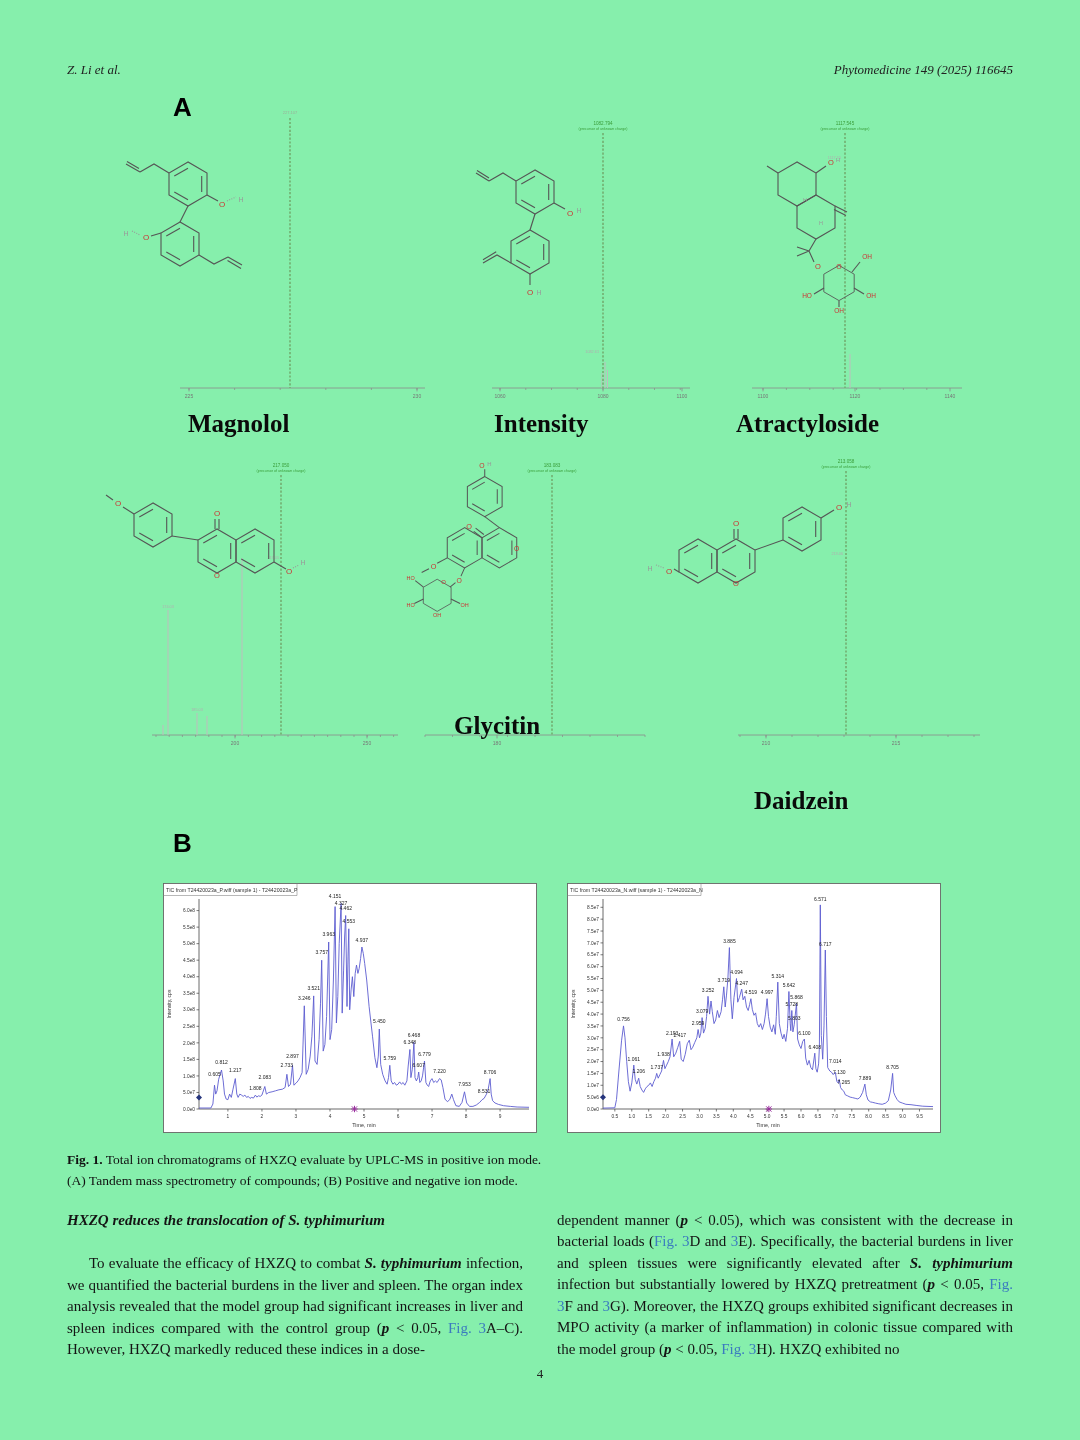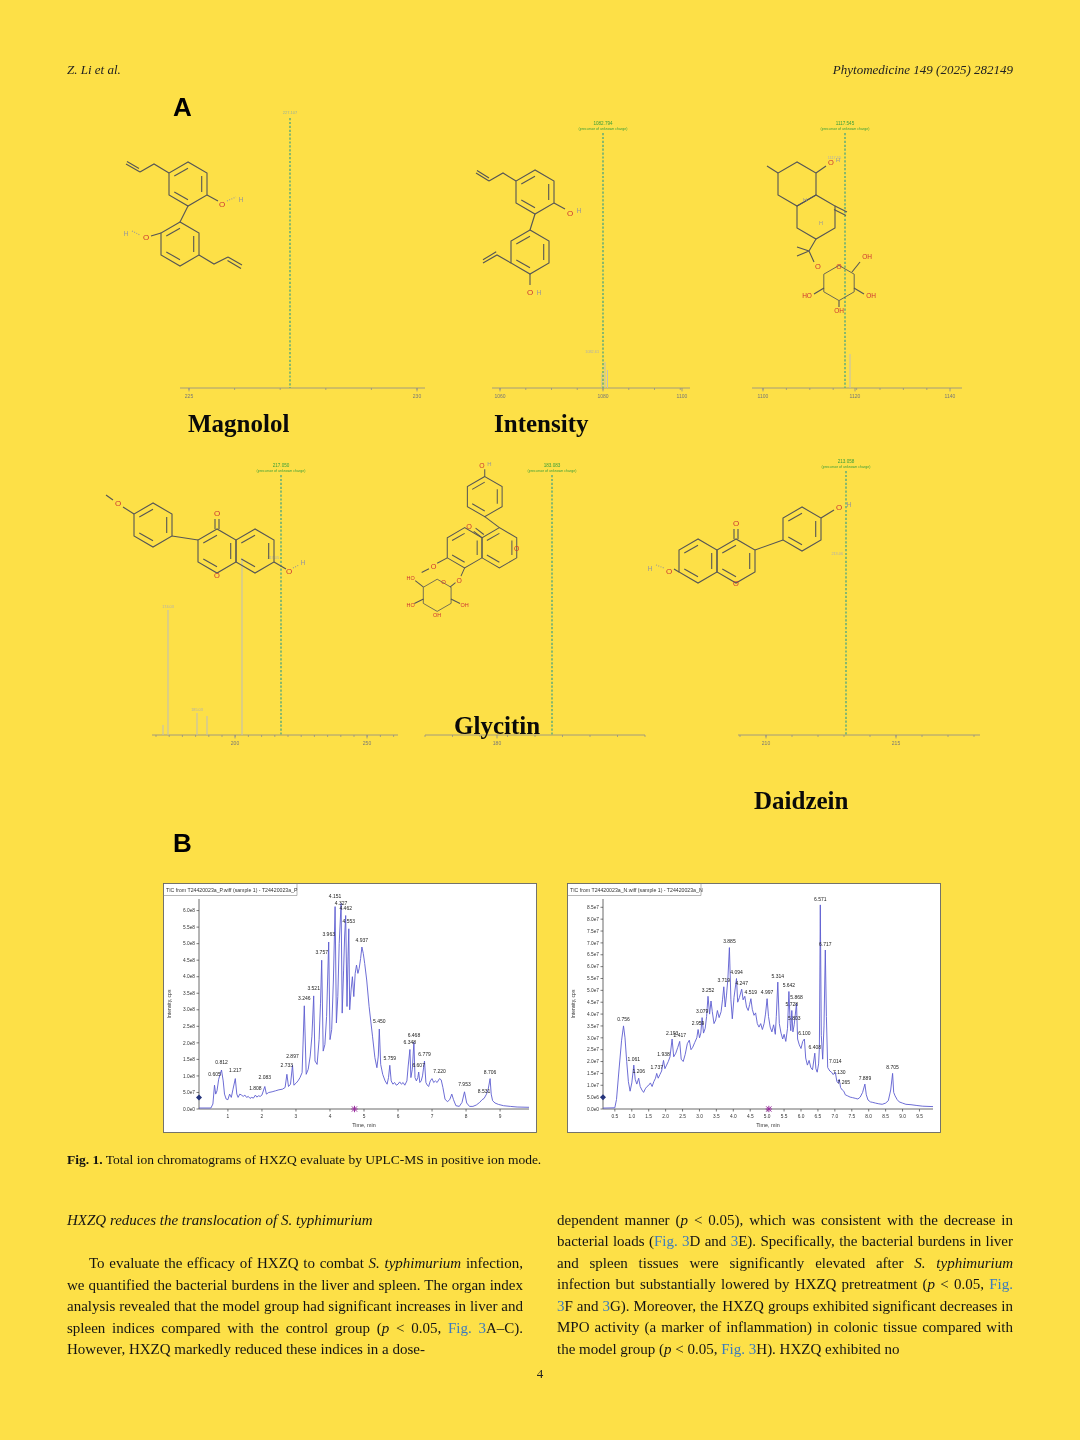--- a/index.html
+++ b/index.html
@@ -1,26 +1,26 @@
 <!DOCTYPE html>
 <html><head>
 <meta charset="utf-8">
 <style>
   html,body{margin:0;padding:0;background:#ffffff;}
-  #page{position:relative;width:1080px;height:1440px;background:#fde047;font-family:"Liberation Serif",serif;color:#111;}
+  #page{position:relative;width:1080px;height:1440px;background:#86efac;font-family:"Liberation Serif",serif;color:#111;}
   .hdr{position:absolute;top:62px;font-style:italic;font-size:13px;color:#222;}
   .hdr-left{left:67px;}
   .hdr-right{right:67px;}
   .panel-label{position:absolute;font-family:"Liberation Sans",sans-serif;font-weight:bold;font-size:26px;color:#000;}
   .spec,.struct,.chrom{position:absolute;}
   svg{overflow:visible;}
   .compound-name{position:absolute;font-family:Liberation Serif, serif;font-weight:bold;font-size:25px;color:#0a0a0a;text-align:left;}
   .caption{position:absolute;left:67px;top:1150px;width:590px;font-size:13.5px;line-height:1.55;color:#111;}
   .rb{font-weight:bold;}
-  .ri{font-style:italic;}
+  .ri{font-style:italic;font-weight:bold;}
   .rl{color:#3b7bbf;}
   .bodycol{position:absolute;width:456px;font-size:15px;line-height:1.43;text-align:justify;color:#141414;}
   .col-left{left:67px;top:1210px;}
   .col-right{left:557px;top:1210px;}
   .sec-head{font-style:italic;margin-bottom:22px;text-align:left;}
   .para-indent{text-indent:22px;}
   .pageno{position:absolute;left:0;top:1366px;width:1080px;text-align:center;font-size:13px;color:#222;}
 </style>
 </head>
 <body>
@@ -37,21 +37,21 @@
     </symbol>
     <symbol id="hexS" overflow="visible">
       <polygon points="0,-22 -19,-11 -19,11 0,22 19,11 19,-11" stroke="#555" stroke-width="1.1" fill="none"></polygon>
     </symbol>
   </defs>
 </svg>
 
 <div id="page">
 
   <div class="hdr hdr-left">Z. Li et al.</div>
-  <div class="hdr hdr-right">Phytomedicine 149 (2025) 282149</div>
+  <div class="hdr hdr-right">Phytomedicine 149 (2025) 116645</div>
 
   <div class="panel-label" style="left:173px;top:92px">A</div>
 
   <svg class="spec" style="left:148px;top:105px" width="292" height="300">
       <line x1="32" y1="283" x2="277" y2="283" stroke="#8a8a8a" stroke-width="0.8"></line>
       <line x1="41" y1="283" x2="41" y2="285" stroke="#8a8a8a" stroke-width="0.7"></line>
       <line x1="86.6" y1="283" x2="86.6" y2="285" stroke="#8a8a8a" stroke-width="0.7"></line>
       <line x1="132.2" y1="283" x2="132.2" y2="285" stroke="#8a8a8a" stroke-width="0.7"></line>
       <line x1="177.79999999999998" y1="283" x2="177.79999999999998" y2="285" stroke="#8a8a8a" stroke-width="0.7"></line>
       <line x1="223.39999999999998" y1="283" x2="223.39999999999998" y2="285" stroke="#8a8a8a" stroke-width="0.7"></line>
@@ -319,20 +319,21 @@
       <text x="29" y="91" font-size="8" fill="#cc3333">O</text>
       <text x="96" y="43" font-size="8" fill="#cc3333">O</text>
       <text x="96" y="103" font-size="7.5" fill="#cc3333">O</text>
       <text x="199" y="27" font-size="8" fill="#cc3333">O</text>
       <text x="209" y="24" font-size="7" fill="#999">H</text>
     </g>
   </svg>
 
   <div class="compound-name" style="left:188px;top:410px;width:200px">Magnolol</div>
   <div class="compound-name" style="left:494px;top:410px;width:200px">Intensity</div>
+  <div class="compound-name" style="left:736px;top:410px;width:240px">Atractyloside</div>
   <div class="compound-name" style="left:454px;top:712px;width:200px">Glycitin</div>
   <div class="compound-name" style="left:754px;top:787px;width:200px">Daidzein</div>
 
   <div class="panel-label" style="left:173px;top:828px">B</div>
 
   <svg class="chrom" style="left:163px;top:883px" width="374" height="250">
       <rect x="0.5" y="0.5" width="373" height="249" fill="#fff" stroke="#666" stroke-width="0.9"></rect>
       <line x1="0.5" y1="12.5" x2="134" y2="12.5" stroke="#888" stroke-width="0.6"></line>
       <line x1="134" y1="0.5" x2="134" y2="12.5" stroke="#888" stroke-width="0.6"></line>
       <text x="3" y="8.5" font-size="5.2" fill="#333" text-anchor="start" font-family="Liberation Sans, sans-serif">TIC from T24420023a_P.wiff (sample 1) - T24420023a_P</text>
@@ -537,20 +538,21 @@
         <line x1="199.24615384615385" y1="223.4" x2="204.44615384615383" y2="228.6"></line>
         <line x1="199.24615384615385" y1="228.6" x2="204.44615384615383" y2="223.4"></line>
         <line x1="201.84615384615384" y1="222.8" x2="201.84615384615384" y2="229.2"></line>
         <line x1="198.64615384615385" y1="226" x2="205.04615384615383" y2="226"></line>
       </g>
       <polygon points="33,214.135593220339 36,211.135593220339 39,214.135593220339 36,217.135593220339" fill="#26357d"></polygon>
     </svg>
 
   <div class="caption">
     <div><span class="rb">Fig. 1.</span><span> Total ion chromatograms of HXZQ evaluate by UPLC-MS in positive ion mode.</span></div>
+    <div><span>(A) Tandem mass spectrometry of compounds; (B) Positive and negative ion mode.</span></div>
   </div>
 
   <div class="bodycol col-left">
     <div class="sec-head"><span class="ri">HXZQ reduces the translocation of S. typhimurium</span></div>
     <div class="para-indent"><span>To evaluate the efficacy of HXZQ to combat </span><span class="ri">S. typhimurium</span><span> infection, we quantified the bacterial burdens in the liver and spleen. The organ index analysis revealed that the model group had significant increases in liver and spleen indices compared with the control group (</span><span class="ri">p</span><span> &lt; 0.05, </span><span class="rl">Fig. 3</span><span>A–C). However, HXZQ markedly reduced these indices in a dose-</span></div>
   </div>
   <div class="bodycol col-right">
     <div><span>dependent manner (</span><span class="ri">p</span><span> &lt; 0.05), which was consistent with the decrease in bacterial loads (</span><span class="rl">Fig. 3</span><span>D and </span><span class="rl">3</span><span>E). Specifically, the bacterial burdens in liver and spleen tissues were significantly elevated after </span><span class="ri">S. typhimurium</span><span> infection but substantially lowered by HXZQ pretreatment (</span><span class="ri">p</span><span> &lt; 0.05, </span><span class="rl">Fig. 3</span><span>F and </span><span class="rl">3</span><span>G). Moreover, the HXZQ groups exhibited significant decreases in MPO activity (a marker of inflammation) in colonic tissue compared with the model group (</span><span class="ri">p</span><span> &lt; 0.05, </span><span class="rl">Fig. 3</span><span>H). HXZQ exhibited no</span></div>
   </div>
 

